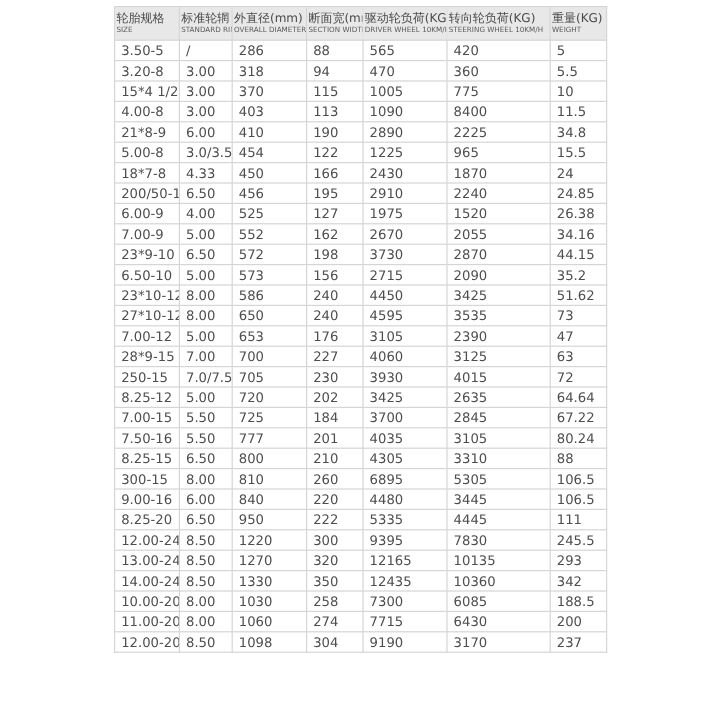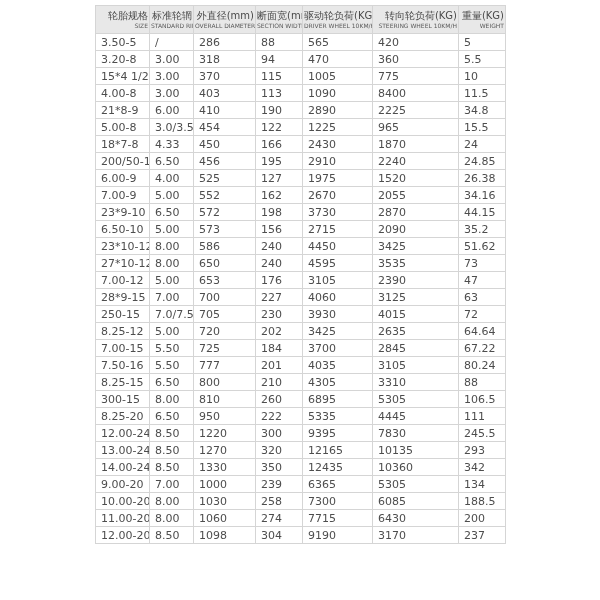--- a/index.html
+++ b/index.html
@@ -27,21 +27,21 @@
   .spec-table td {
     border: 1px solid #d5d5d5;
     overflow: hidden;
     white-space: nowrap;
   }
 
   .spec-table thead th {
     background: #e8e8e8;
     height: 28px;
     padding: 2px 1px;
-    text-align: right;
+    text-align: left;
     vertical-align: middle;
     font-weight: normal;
   }
 
   .hdr-zh {
     font-size: 10px;
     line-height: 12px;
     color: #4a4a4a;
     letter-spacing: 0px;
   }
@@ -311,20 +311,29 @@
         <tr>
           <td>300-15</td>
           <td>8.00</td>
           <td>810</td>
           <td>260</td>
           <td>6895</td>
           <td>5305</td>
           <td>106.5</td>
         </tr>
         <tr>
+          <td>9.00-16</td>
+          <td>6.00</td>
+          <td>840</td>
+          <td>220</td>
+          <td>4480</td>
+          <td>3445</td>
+          <td>106.5</td>
+        </tr>
+        <tr>
           <td>8.25-20</td>
           <td>6.50</td>
           <td>950</td>
           <td>222</td>
           <td>5335</td>
           <td>4445</td>
           <td>111</td>
         </tr>
         <tr>
           <td>12.00-24</td>
@@ -347,29 +356,20 @@
         <tr>
           <td>14.00-24</td>
           <td>8.50</td>
           <td>1330</td>
           <td>350</td>
           <td>12435</td>
           <td>10360</td>
           <td>342</td>
         </tr>
         <tr>
-          <td>9.00-20</td>
-          <td>7.00</td>
-          <td>1000</td>
-          <td>239</td>
-          <td>6365</td>
-          <td>5305</td>
-          <td>134</td>
-        </tr>
-        <tr>
           <td>10.00-20</td>
           <td>8.00</td>
           <td>1030</td>
           <td>258</td>
           <td>7300</td>
           <td>6085</td>
           <td>188.5</td>
         </tr>
         <tr>
           <td>11.00-20</td>

